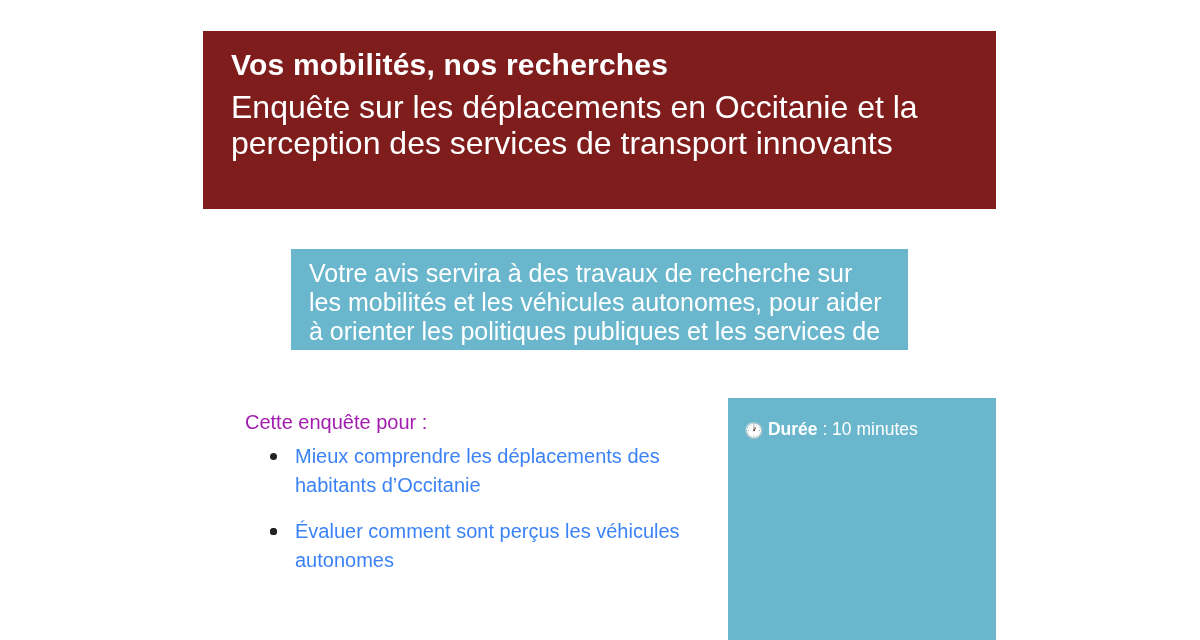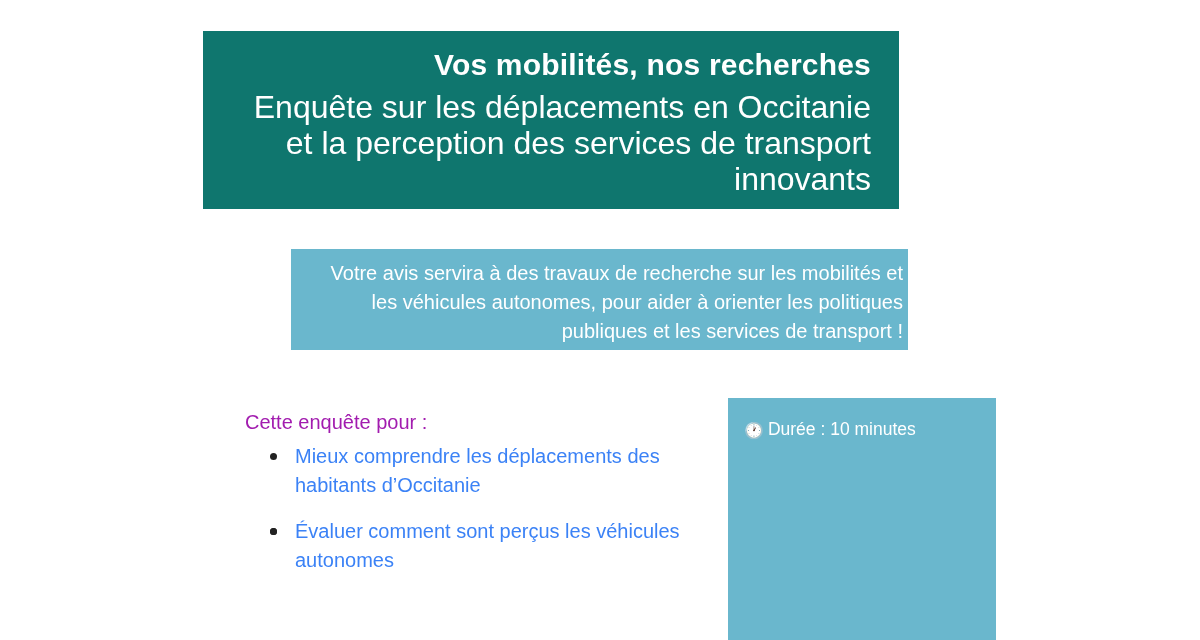--- a/index.html
+++ b/index.html
@@ -20,27 +20,27 @@
     position: relative;
     width: 1200px;
     height: 640px;
   }
 
   
   .header-banner {
     position: absolute;
     left: 203px;
     top: 31px;
-    width: 696px;
+    width: 793px;
     height: 178px;
-    background: #0f766e;
+    background: #7f1d1d;
     color: #ffffff;
     box-sizing: border-box;
     padding: 14px 28px 0 28px;
-    text-align: right;
+    text-align: left;
   }
   .header-title {
     font-size: 30px;
     font-weight: bold;
     line-height: 40px;
     letter-spacing: 0.2px;
     margin: 0 0 4px 0;
   }
   .header-subtitle {
     font-size: 32px;
@@ -52,23 +52,23 @@
   
   .sub-banner {
     position: absolute;
     left: 291px;
     top: 249px;
     width: 617px;
     height: 101px;
     background: #6ab7cd;
     color: #ffffff;
     box-sizing: border-box;
-    padding: 10px 5px 0 18px;
-    text-align: right;
-    font-size: 20px;
+    padding: 10px 18px 0 18px;
+    text-align: left;
+    font-size: 25px;
     line-height: 29px;
   }
 
   
   .intro-text {
     position: absolute;
     left: 245px;
     top: 408px;
     font-size: 20px;
     line-height: 28px;
@@ -122,21 +122,21 @@
     margin-bottom: 16px;
     position: relative;
   }
   .info-item .emoji {
     font-size: 16px;
     margin-right: 4px;
     display: inline-block;
     vertical-align: -1px;
   }
   .info-item .bold {
-    font-weight: normal;
+    font-weight: bold;
   }
 
   
   .edge-strip {
     position: absolute;
     right: 0;
     top: 0;
     width: 8px;
     height: 640px;
     background: #ffffff;

